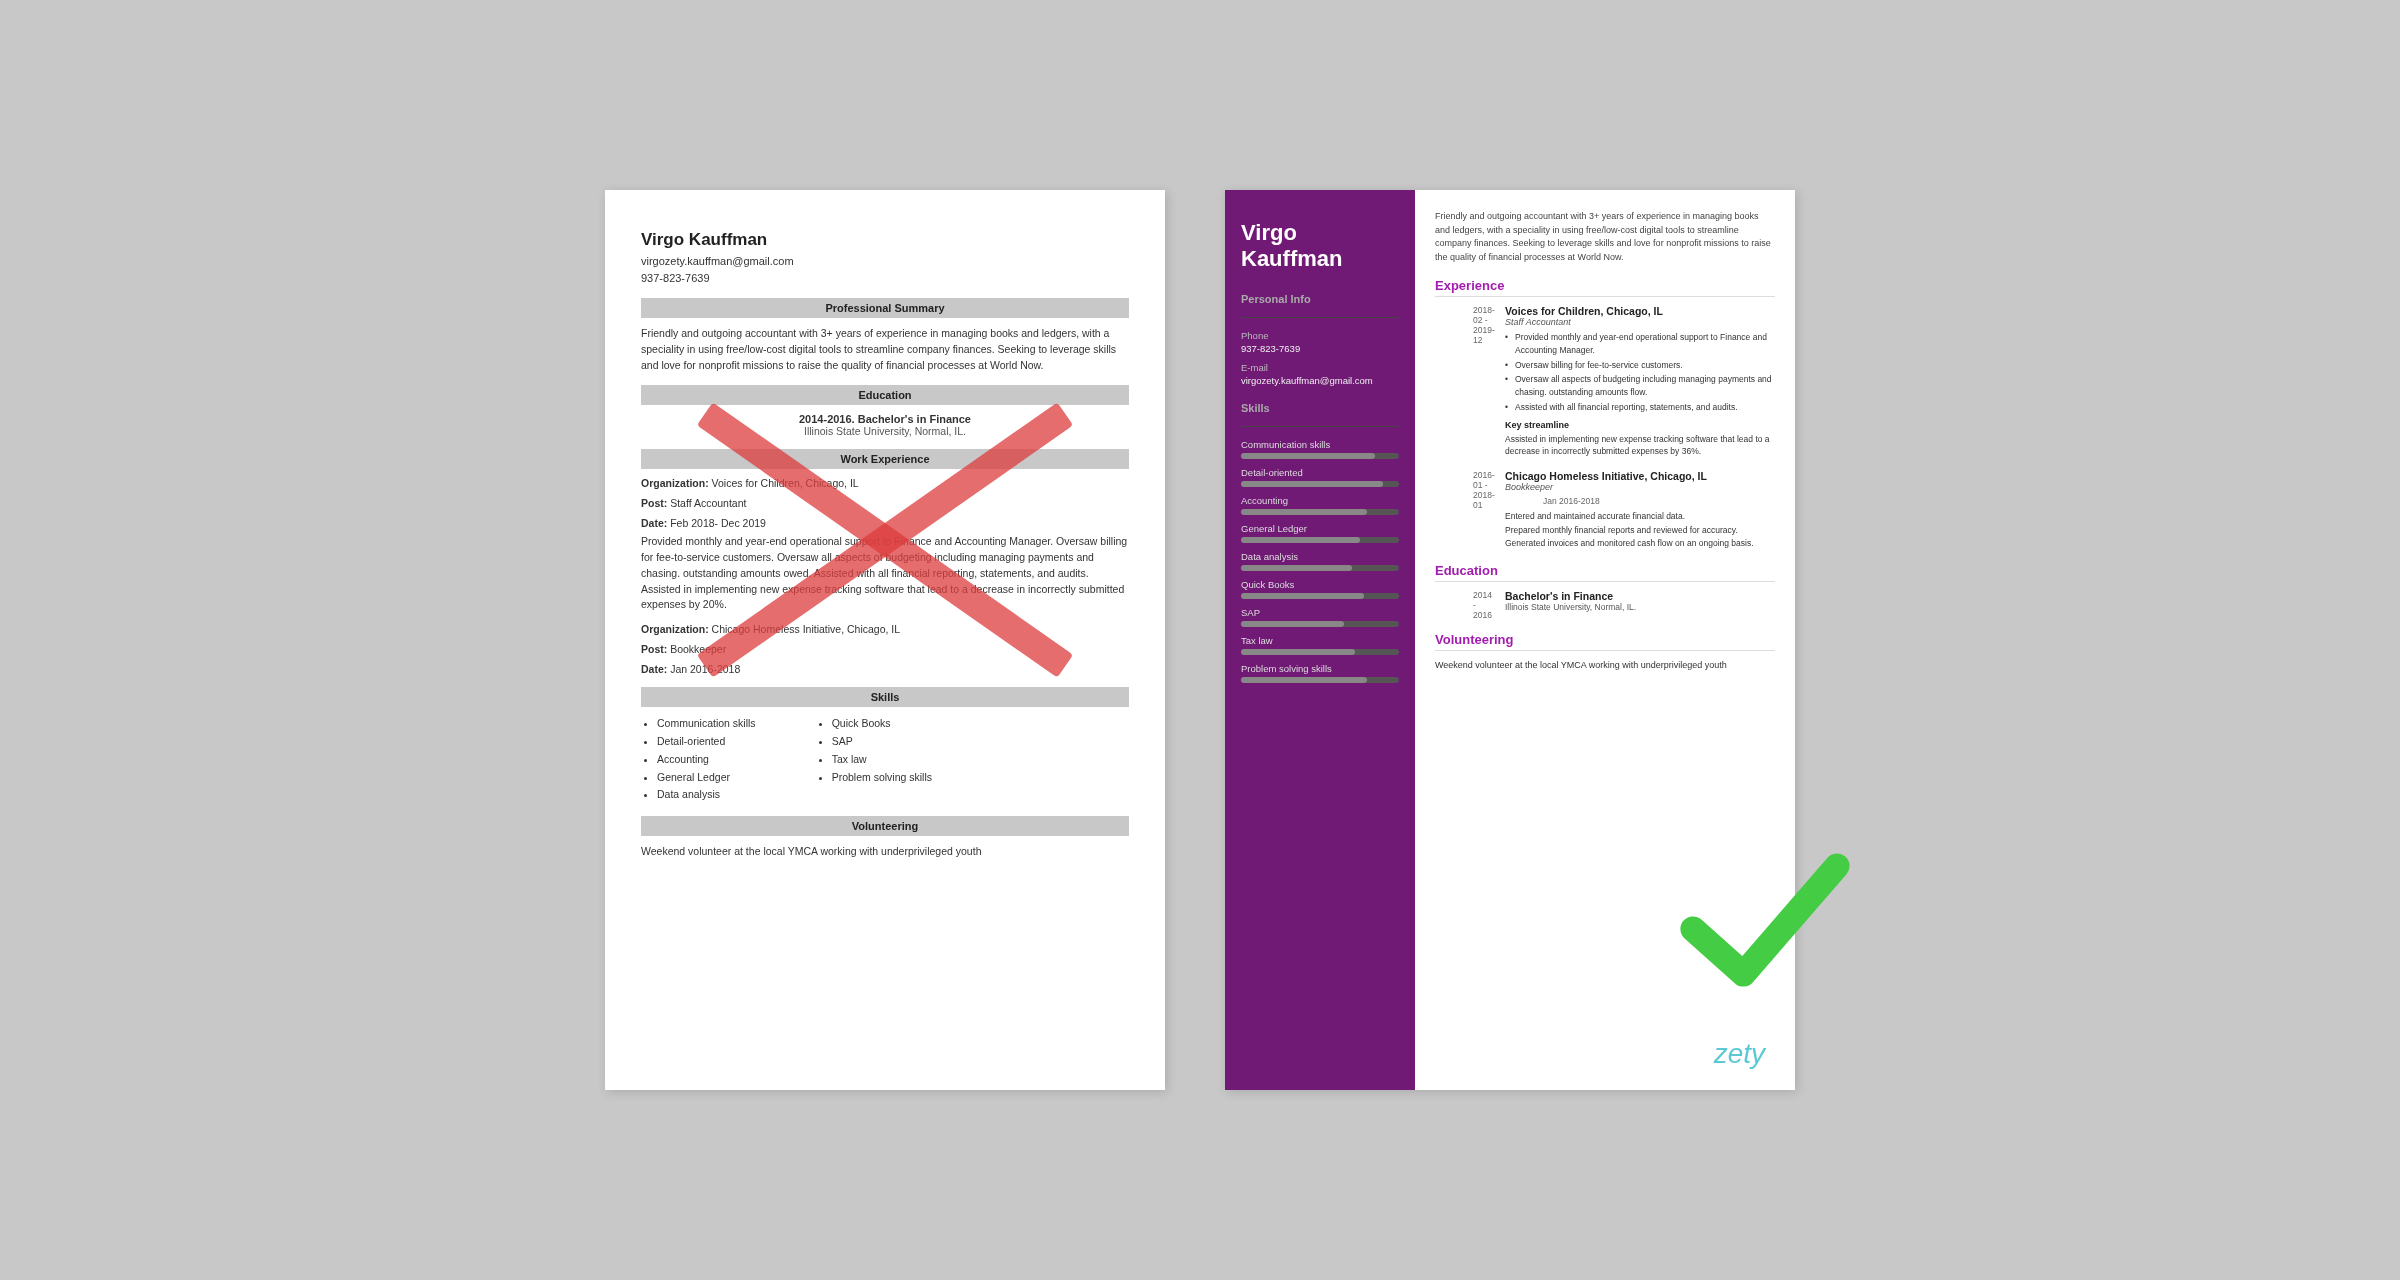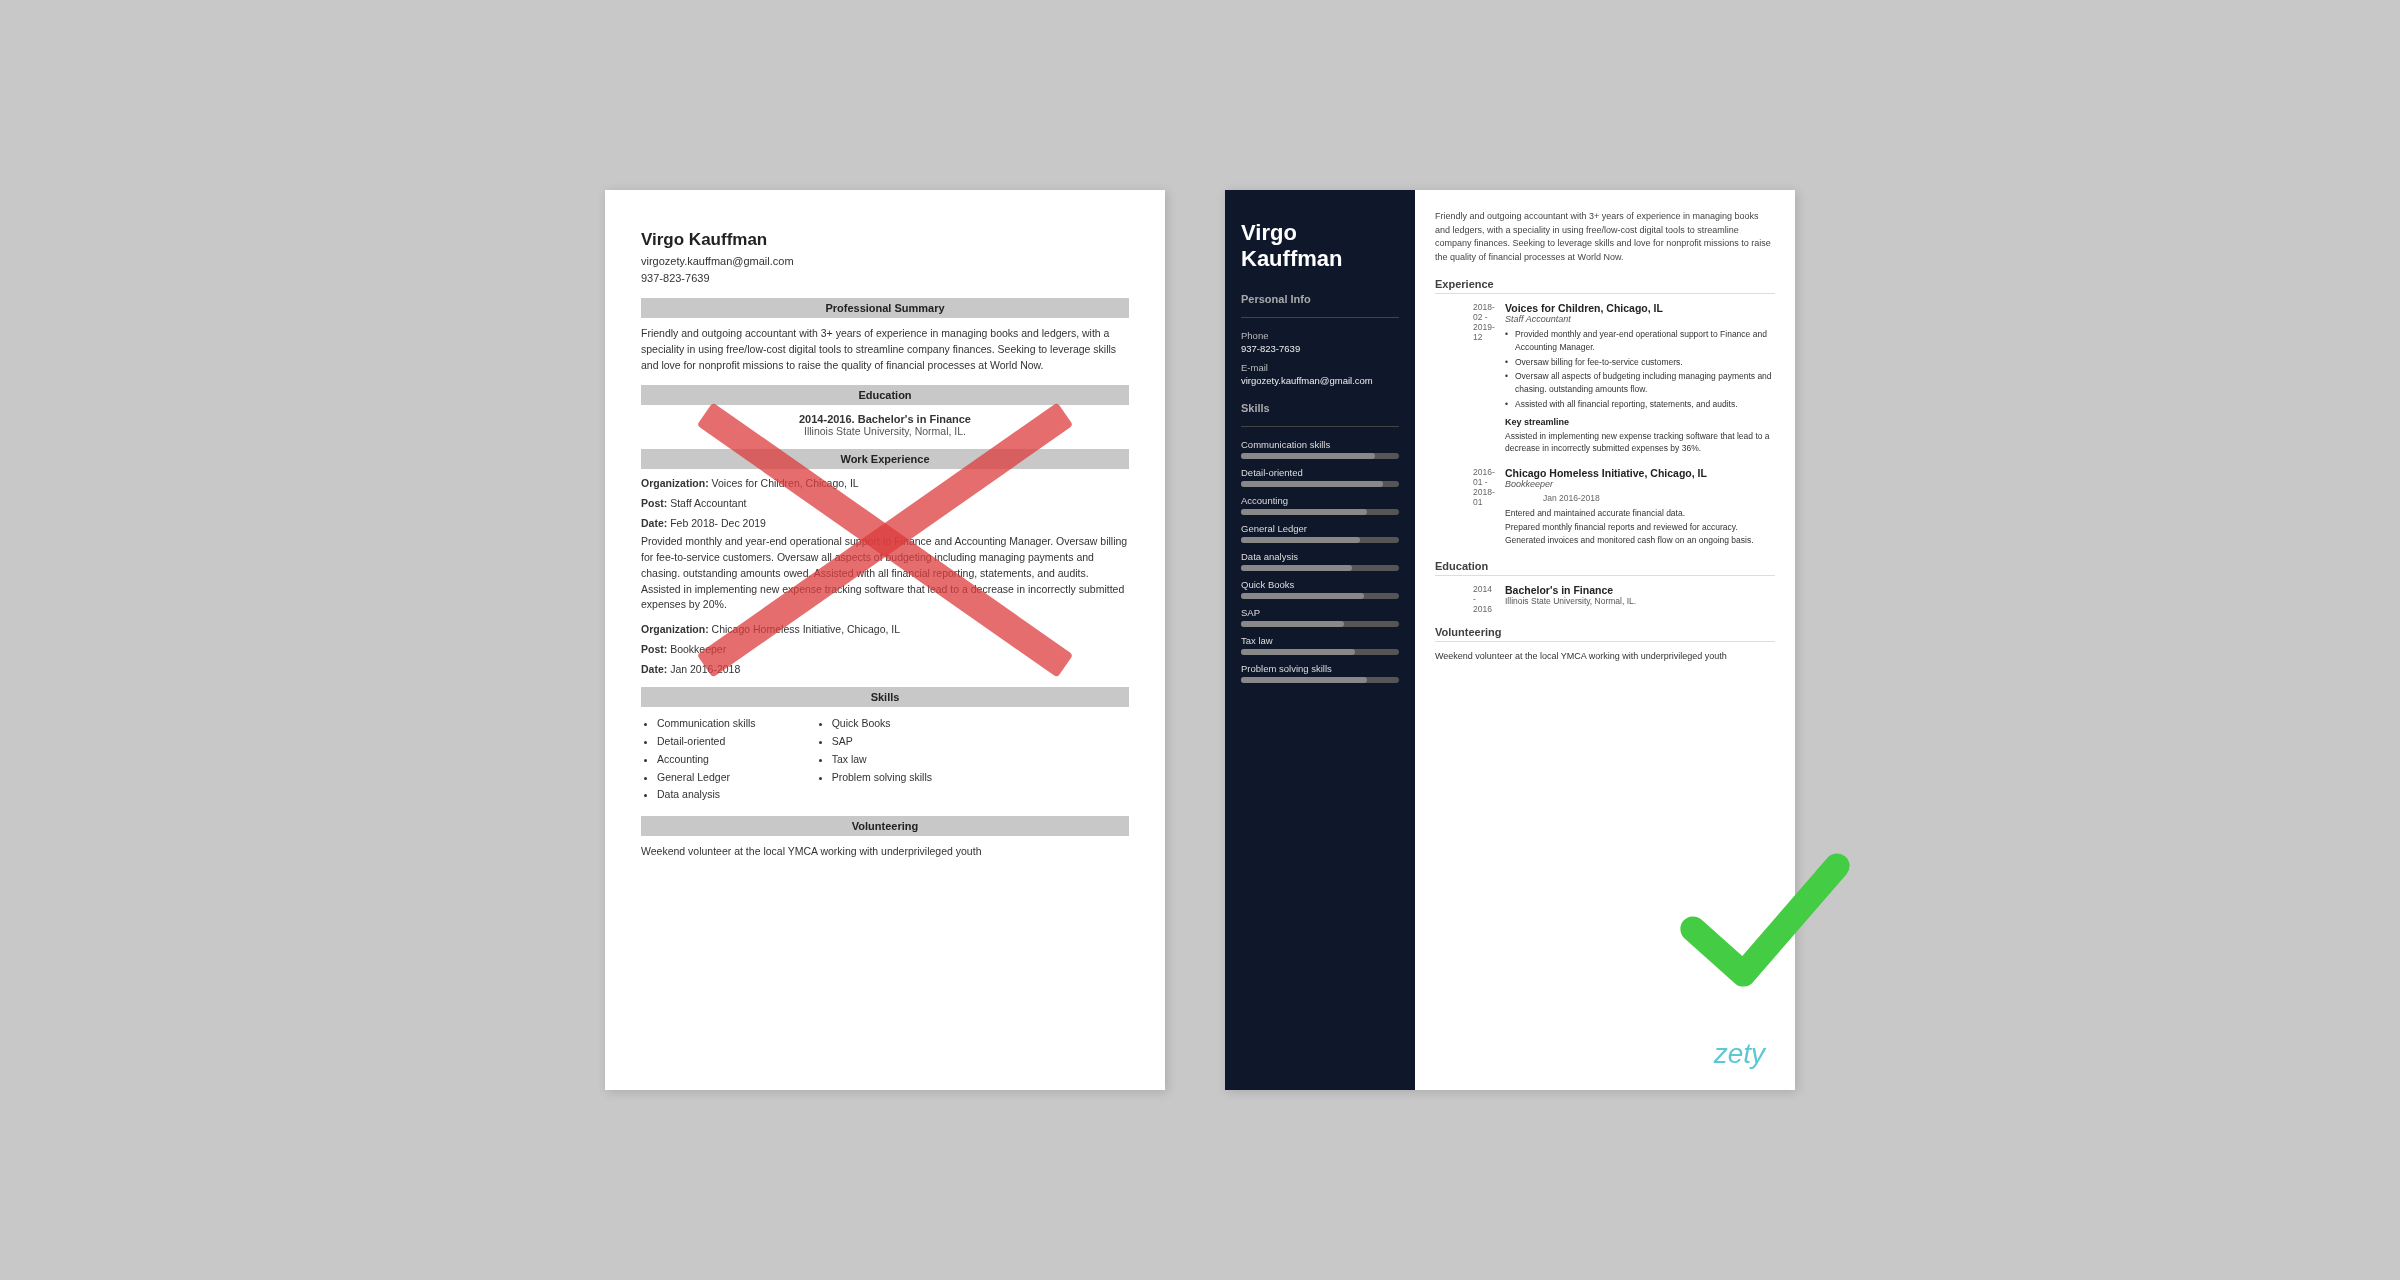--- a/index.html
+++ b/index.html
@@ -126,21 +126,21 @@
     .resume-styled {
       width: 570px;
       background: white;
       display: flex;
       box-shadow: 2px 2px 10px rgba(0,0,0,0.15);
       min-height: 900px;
     }
 
     .resume-styled .sidebar {
       width: 190px;
-      background: #0f172a;
+      background: #701a75;
       color: white;
       padding: 30px 16px;
       flex-shrink: 0;
     }
 
     .resume-styled .sidebar .name-large {
       font-size: 22px;
       font-weight: bold;
       line-height: 1.2;
       margin-bottom: 20px;
@@ -191,23 +191,23 @@
     }
 
     .resume-styled .summary-text {
       font-size: 9px;
       color: #444;
       line-height: 1.5;
       margin-bottom: 14px;
     }
 
     .resume-styled .main-section-title {
-      font-size: 11px;
-      font-weight: bold;
-      color: #404040;
+      font-size: 13px;
+      font-weight: bold;
+      color: #a21caf;
       border-bottom: 1px solid #ddd;
       padding-bottom: 3px;
       margin-bottom: 8px;
     }
 
     .resume-styled .exp-dates {
       font-size: 8.5px;
       color: #666;
       margin-left: 38px;
     }

